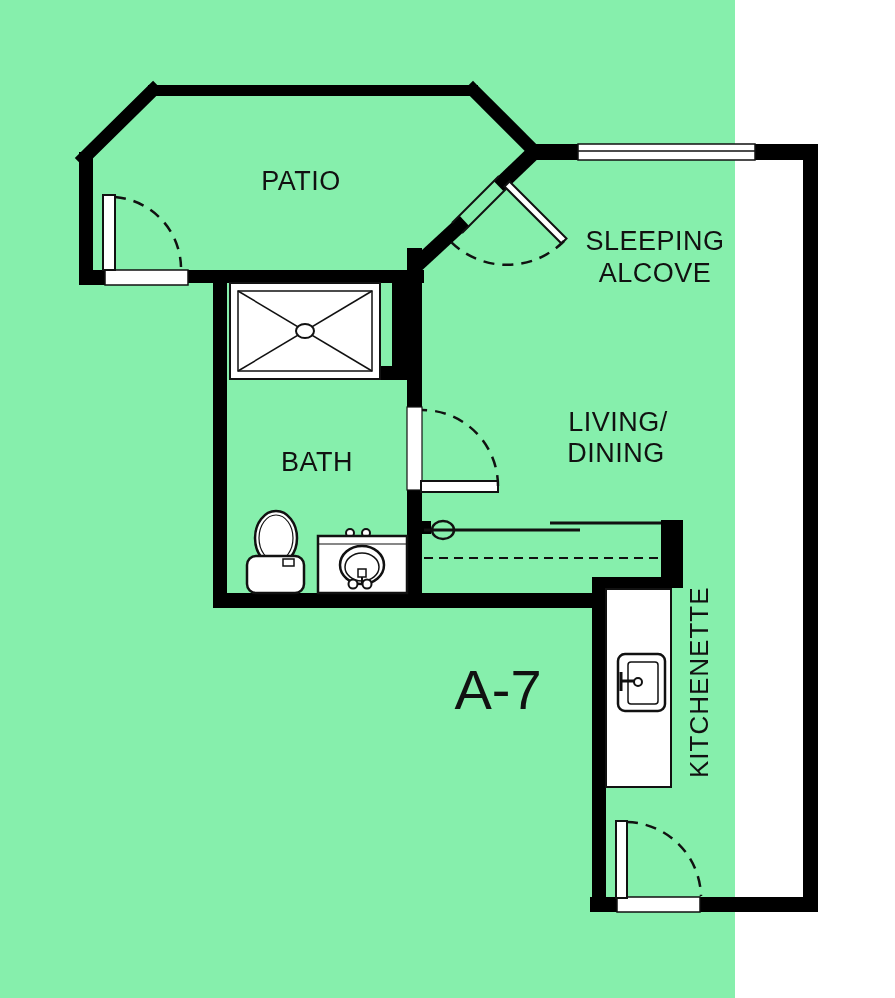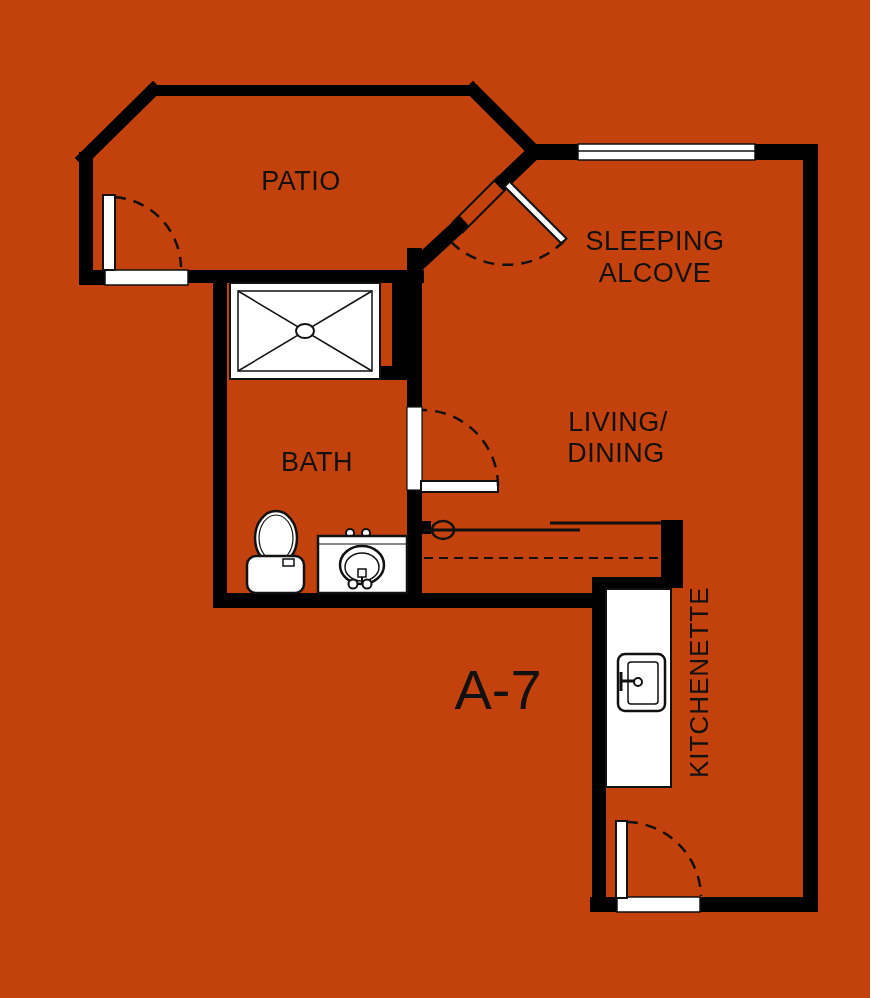--- a/index.html
+++ b/index.html
@@ -1,23 +1,23 @@
 <!DOCTYPE html>
 <html><head>
 <meta charset="utf-8">
 <style>
   html, body {
     margin: 0;
     padding: 0;
     background: #ffffff;
   }
   .plan-wrap {
-    width: 870px;
+    width: 735px;
     height: 998px;
-    background: #c2410c;
+    background: #86efac;
     position: relative;
     font-family: "Liberation Sans", sans-serif;
     text-decoration: underline;
   }
   svg { display: block; }
   .room-label {
     font-family: "Liberation Sans", sans-serif;
     font-size: 27px;
     letter-spacing: 0.5px;
     fill: #111111;

